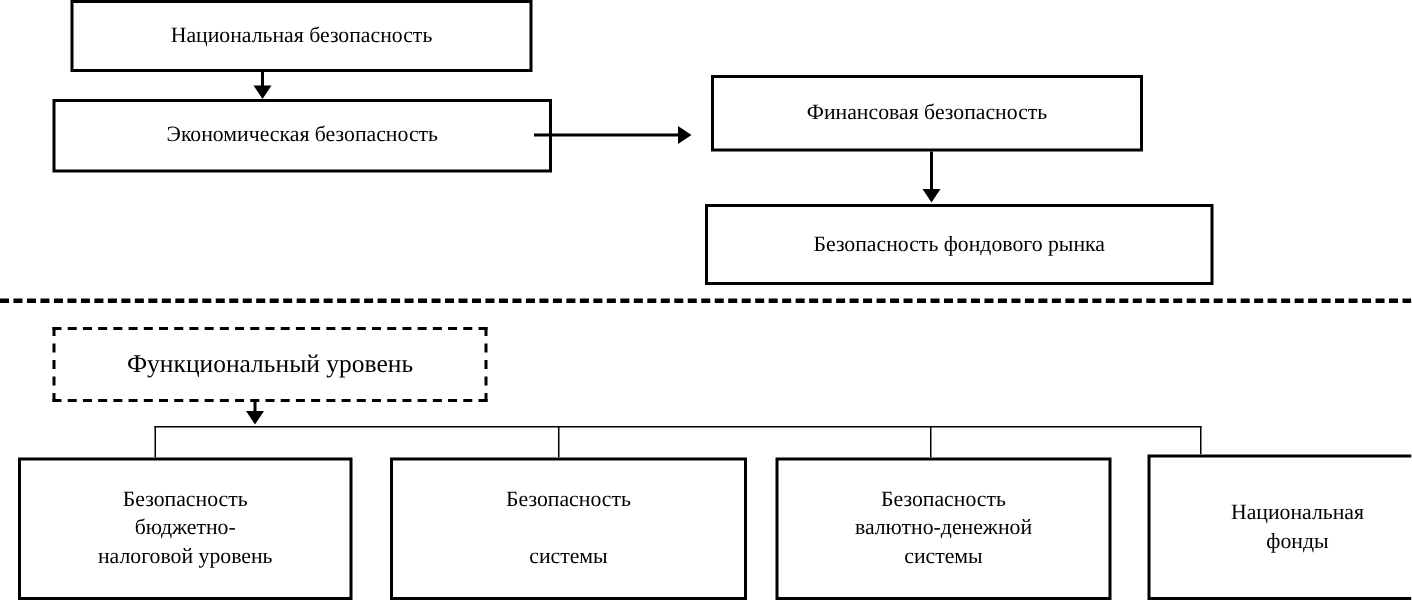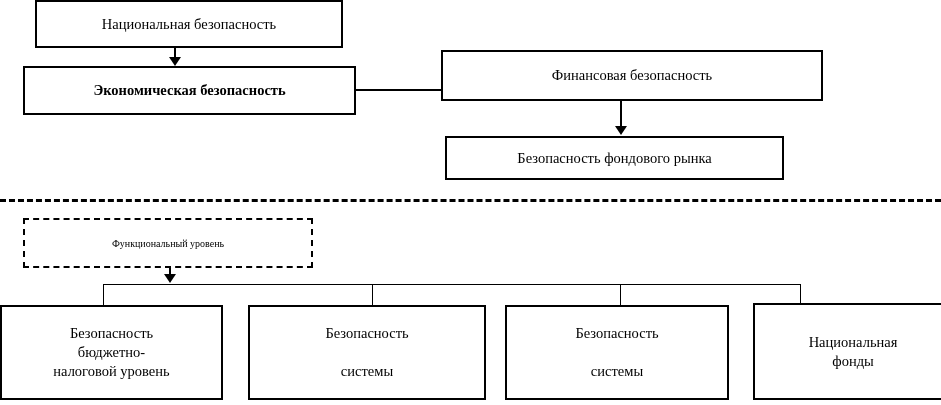--- a/index.html
+++ b/index.html
@@ -20,30 +20,31 @@
     box-sizing: border-box;
     border: 2px solid #000000;
     background: #ffffff;
     display: flex;
     align-items: center;
     justify-content: center;
     text-align: center;
     color: #000000;
     line-height: 1.30;
     padding: 2px 6px;
+    margin-left: 12px;
   }
   .node .label {
     display: block;
     width: 100%;
   }
   .node.dashed {
     border: 2px dashed #000000;
   }
   .lvl1 { font-size: 14.5px; }
-  .lvl2 { font-size: 10px; }
+  .lvl2 { font-size: 17px; }
   .leaf { font-size: 14.5px; }
 
   .hline {
     position: absolute;
     background: #000000;
     height: 2px;
   }
   .vline {
     position: absolute;
     background: #000000;
@@ -88,35 +89,35 @@
 
 <div id="canvas">
 
   <div class="node lvl1" style="left:35px; top:0px; width:308px; height:48px;">
     <span class="label">Национальная безопасность</span>
   </div>
 
   <div class="vline" style="left:174px; top:48px; height:12px;"></div>
   <div class="arrow-down" style="left:169px; top:57px;"></div>
 
-  <div class="node lvl1" style="left:23px; top:66px; width:333px; height:49px;font-weight:bold;">
+  <div class="node lvl1" style="left:23px; top:66px; width:333px; height:49px;">
     <span class="label">Экономическая безопасность</span>
   </div>
 
   <div class="hline" style="left:356px; top:89px; width:99px;"></div>
   <div class="arrow-right" style="left:452px; top:84px;"></div>
 
-  <div class="node lvl1" style="left:441px; top:50px; width:382px; height:51px;">
+  <div class="node lvl1" style="left:462px; top:50px; width:288px; height:51px;">
     <span class="label">Финансовая безопасность</span>
   </div>
 
   <div class="vline" style="left:620px; top:101px; height:27px;"></div>
   <div class="arrow-down" style="left:615px; top:126px;"></div>
 
-  <div class="node lvl1" style="left:445px; top:136px; width:339px; height:44px;">
+  <div class="node lvl1" style="left:458px; top:136px; width:339px; height:54px;">
     <span class="label">Безопасность фондового рынка</span>
   </div>
 
   <div class="divider" style="top:199px;"></div>
 
   <div class="node dashed lvl2" style="left:23px; top:218px; width:290px; height:50px;">
     <span class="label">Функциональный уровень</span>
   </div>
 
   <div class="vline" style="left:169px; top:268px; height:10px;"></div>
@@ -141,21 +142,21 @@
     <span class="label">
       <span>Безопасность</span><br>
       <br>
       <span>системы</span>
     </span>
   </div>
 
   <div class="node leaf" style="left:505px; top:305px; width:224px; height:95px;">
     <span class="label">
       <span>Безопасность</span><br>
-      <br>
+      <span>валютно-денежной</span><br>
       <span>системы</span>
     </span>
   </div>
 
   <div class="node leaf" style="left:753px; top:303px; width:200px; height:97px;">
     <span class="label">
       <span>Национальная</span><br>
       <span>фонды</span>
     </span>
   </div>

